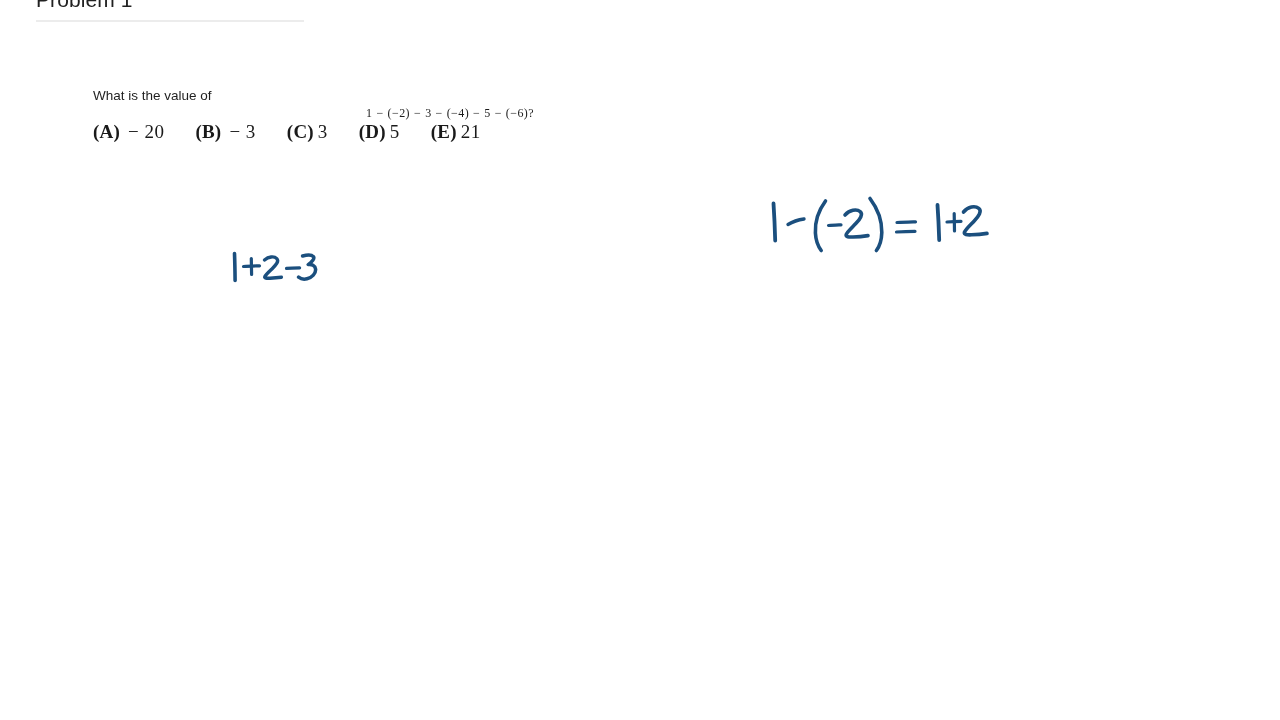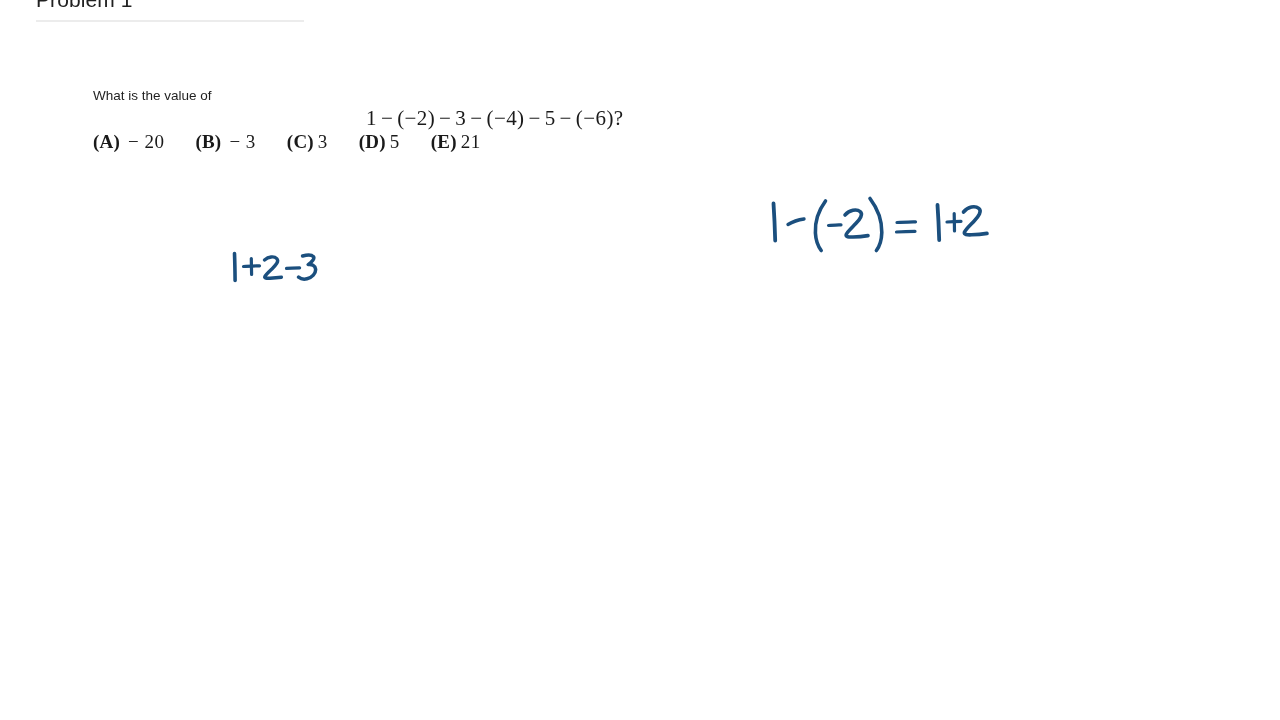--- a/index.html
+++ b/index.html
@@ -69,21 +69,21 @@
     color: #1f1f1f;
     margin: 0;
     white-space: nowrap;
   }
 
   .math-display {
     margin: 0;
     padding: 0;
     text-align: left;
     font-family: "Liberation Serif", "DejaVu Serif", serif;
-    font-size: 21px;
+    font-size: 12px;
     color: #1a1a1a;
     white-space: nowrap;
   }
   .math-display .mrow {
     display: inline-block;
     margin-left: 273px;
     letter-spacing: 0.4px;
   }
   .math-display .op {
     padding: 0 4px;

